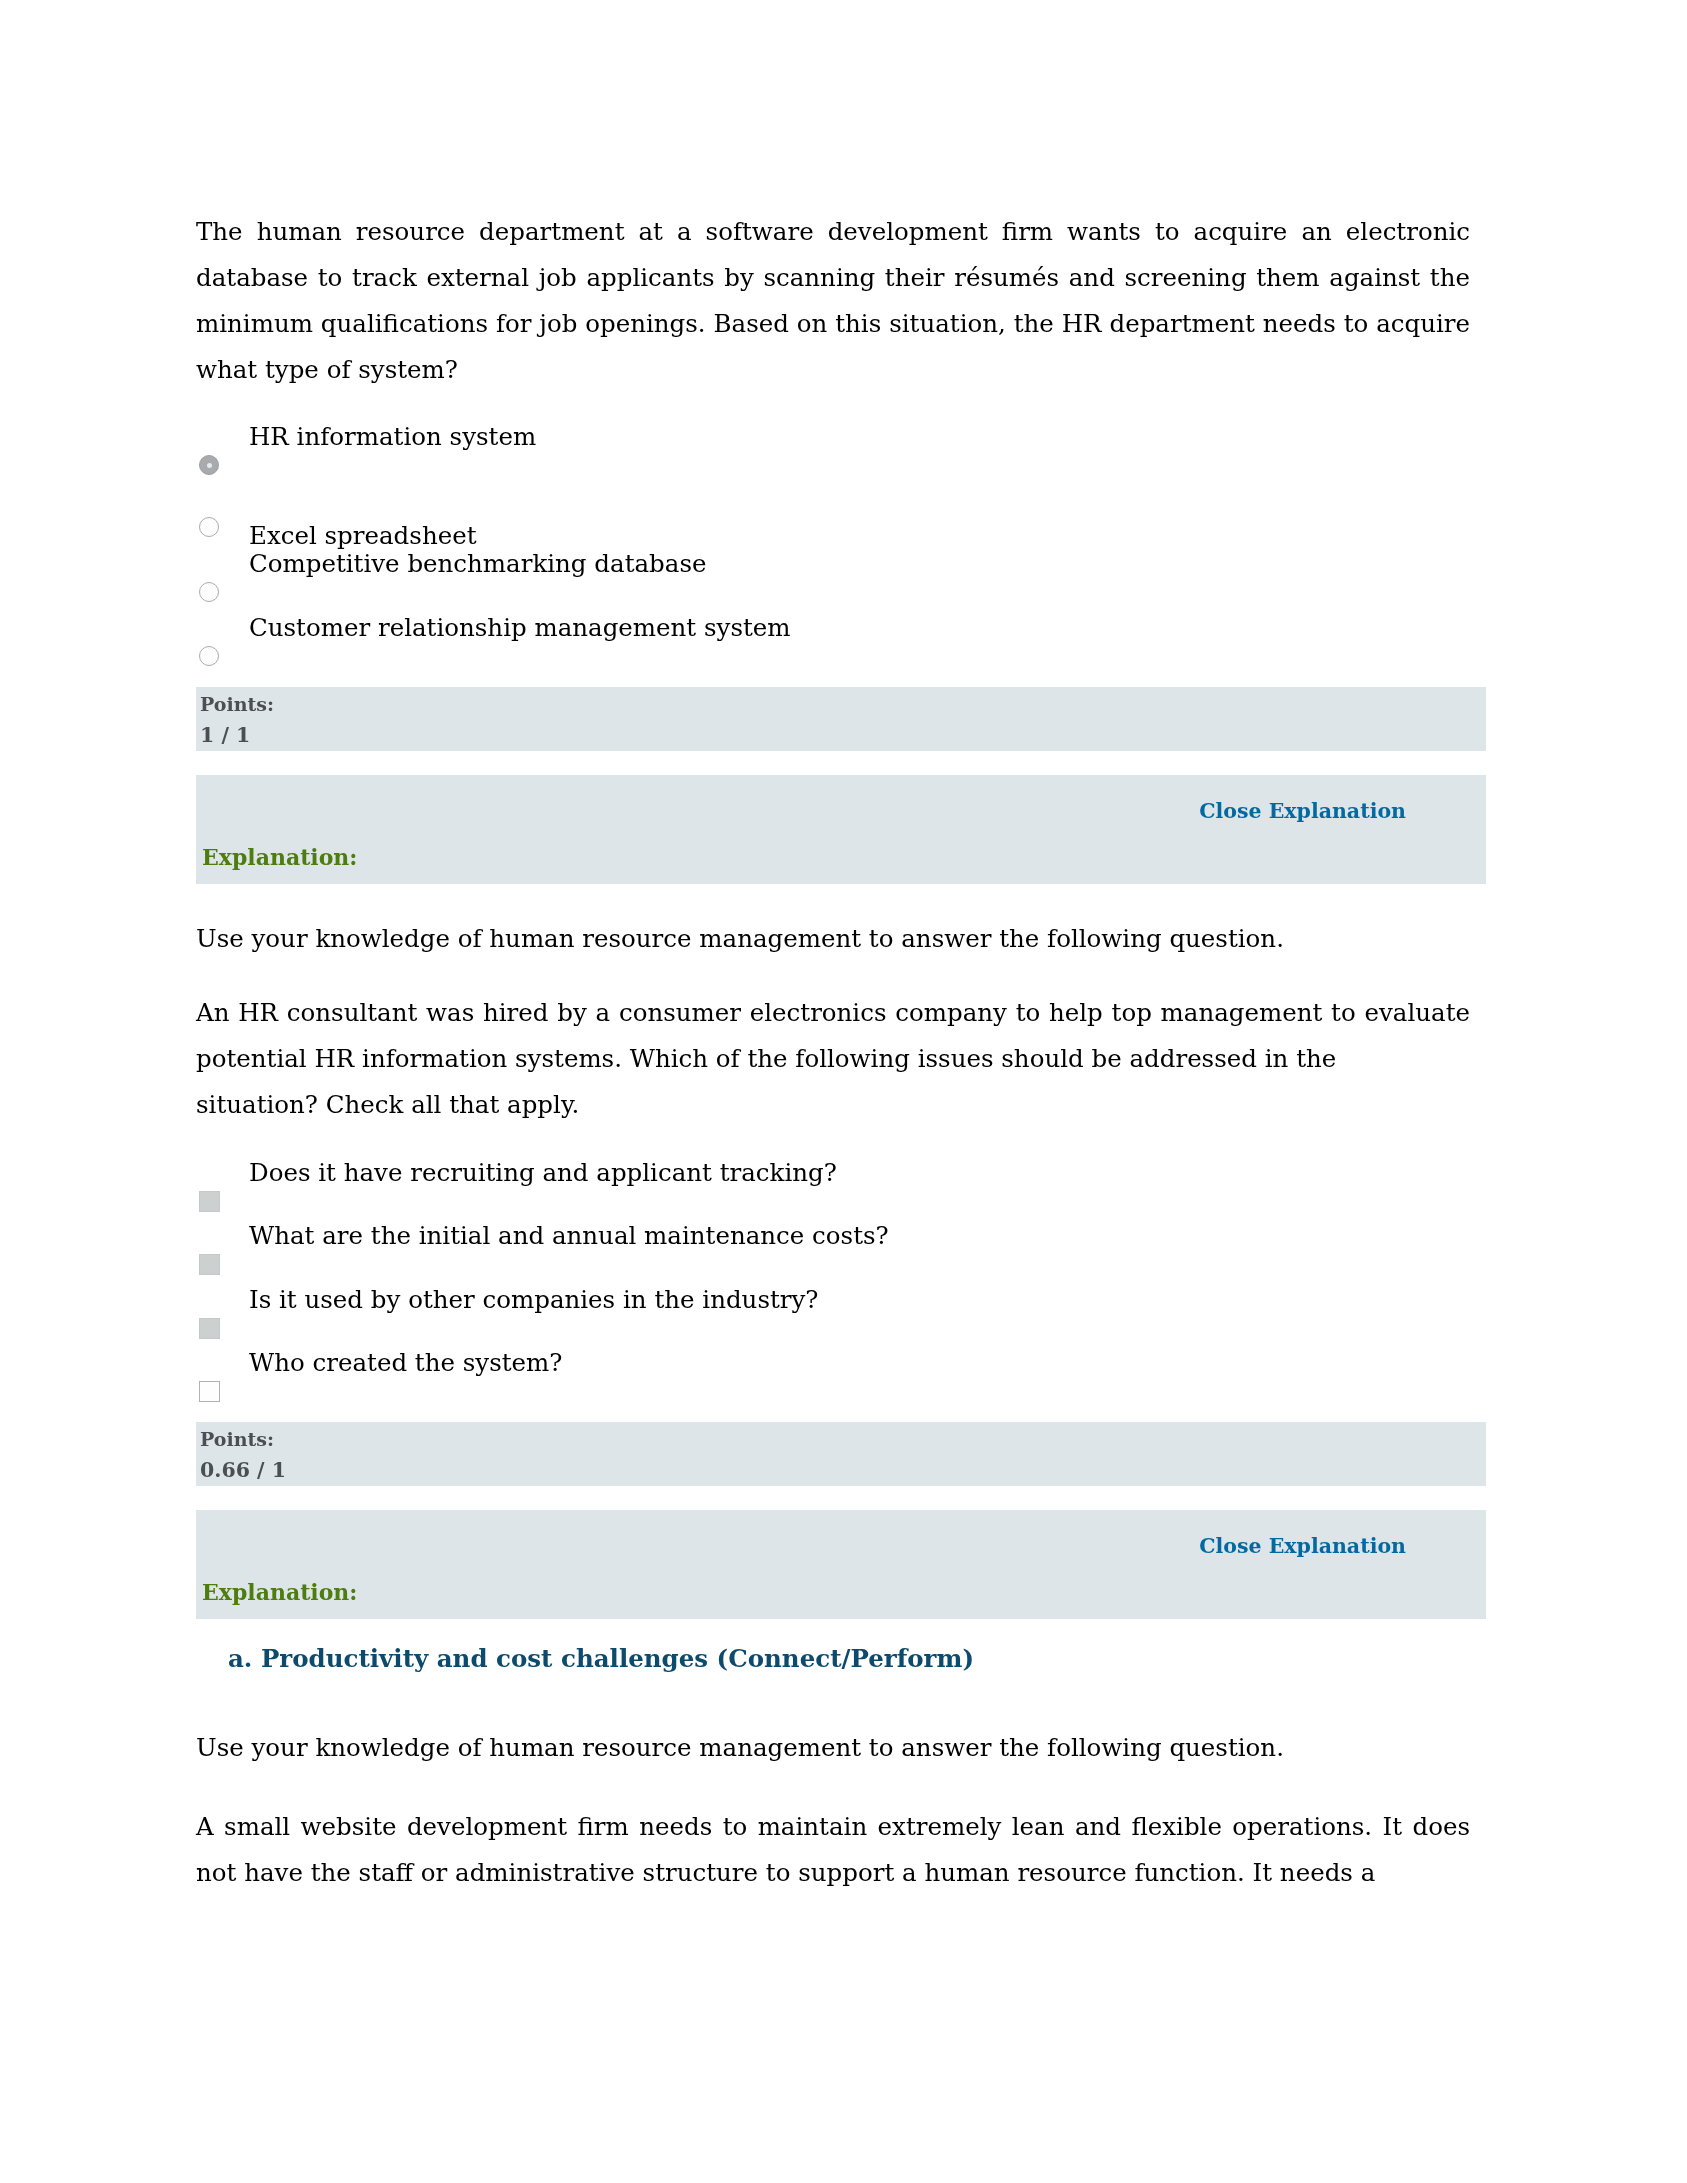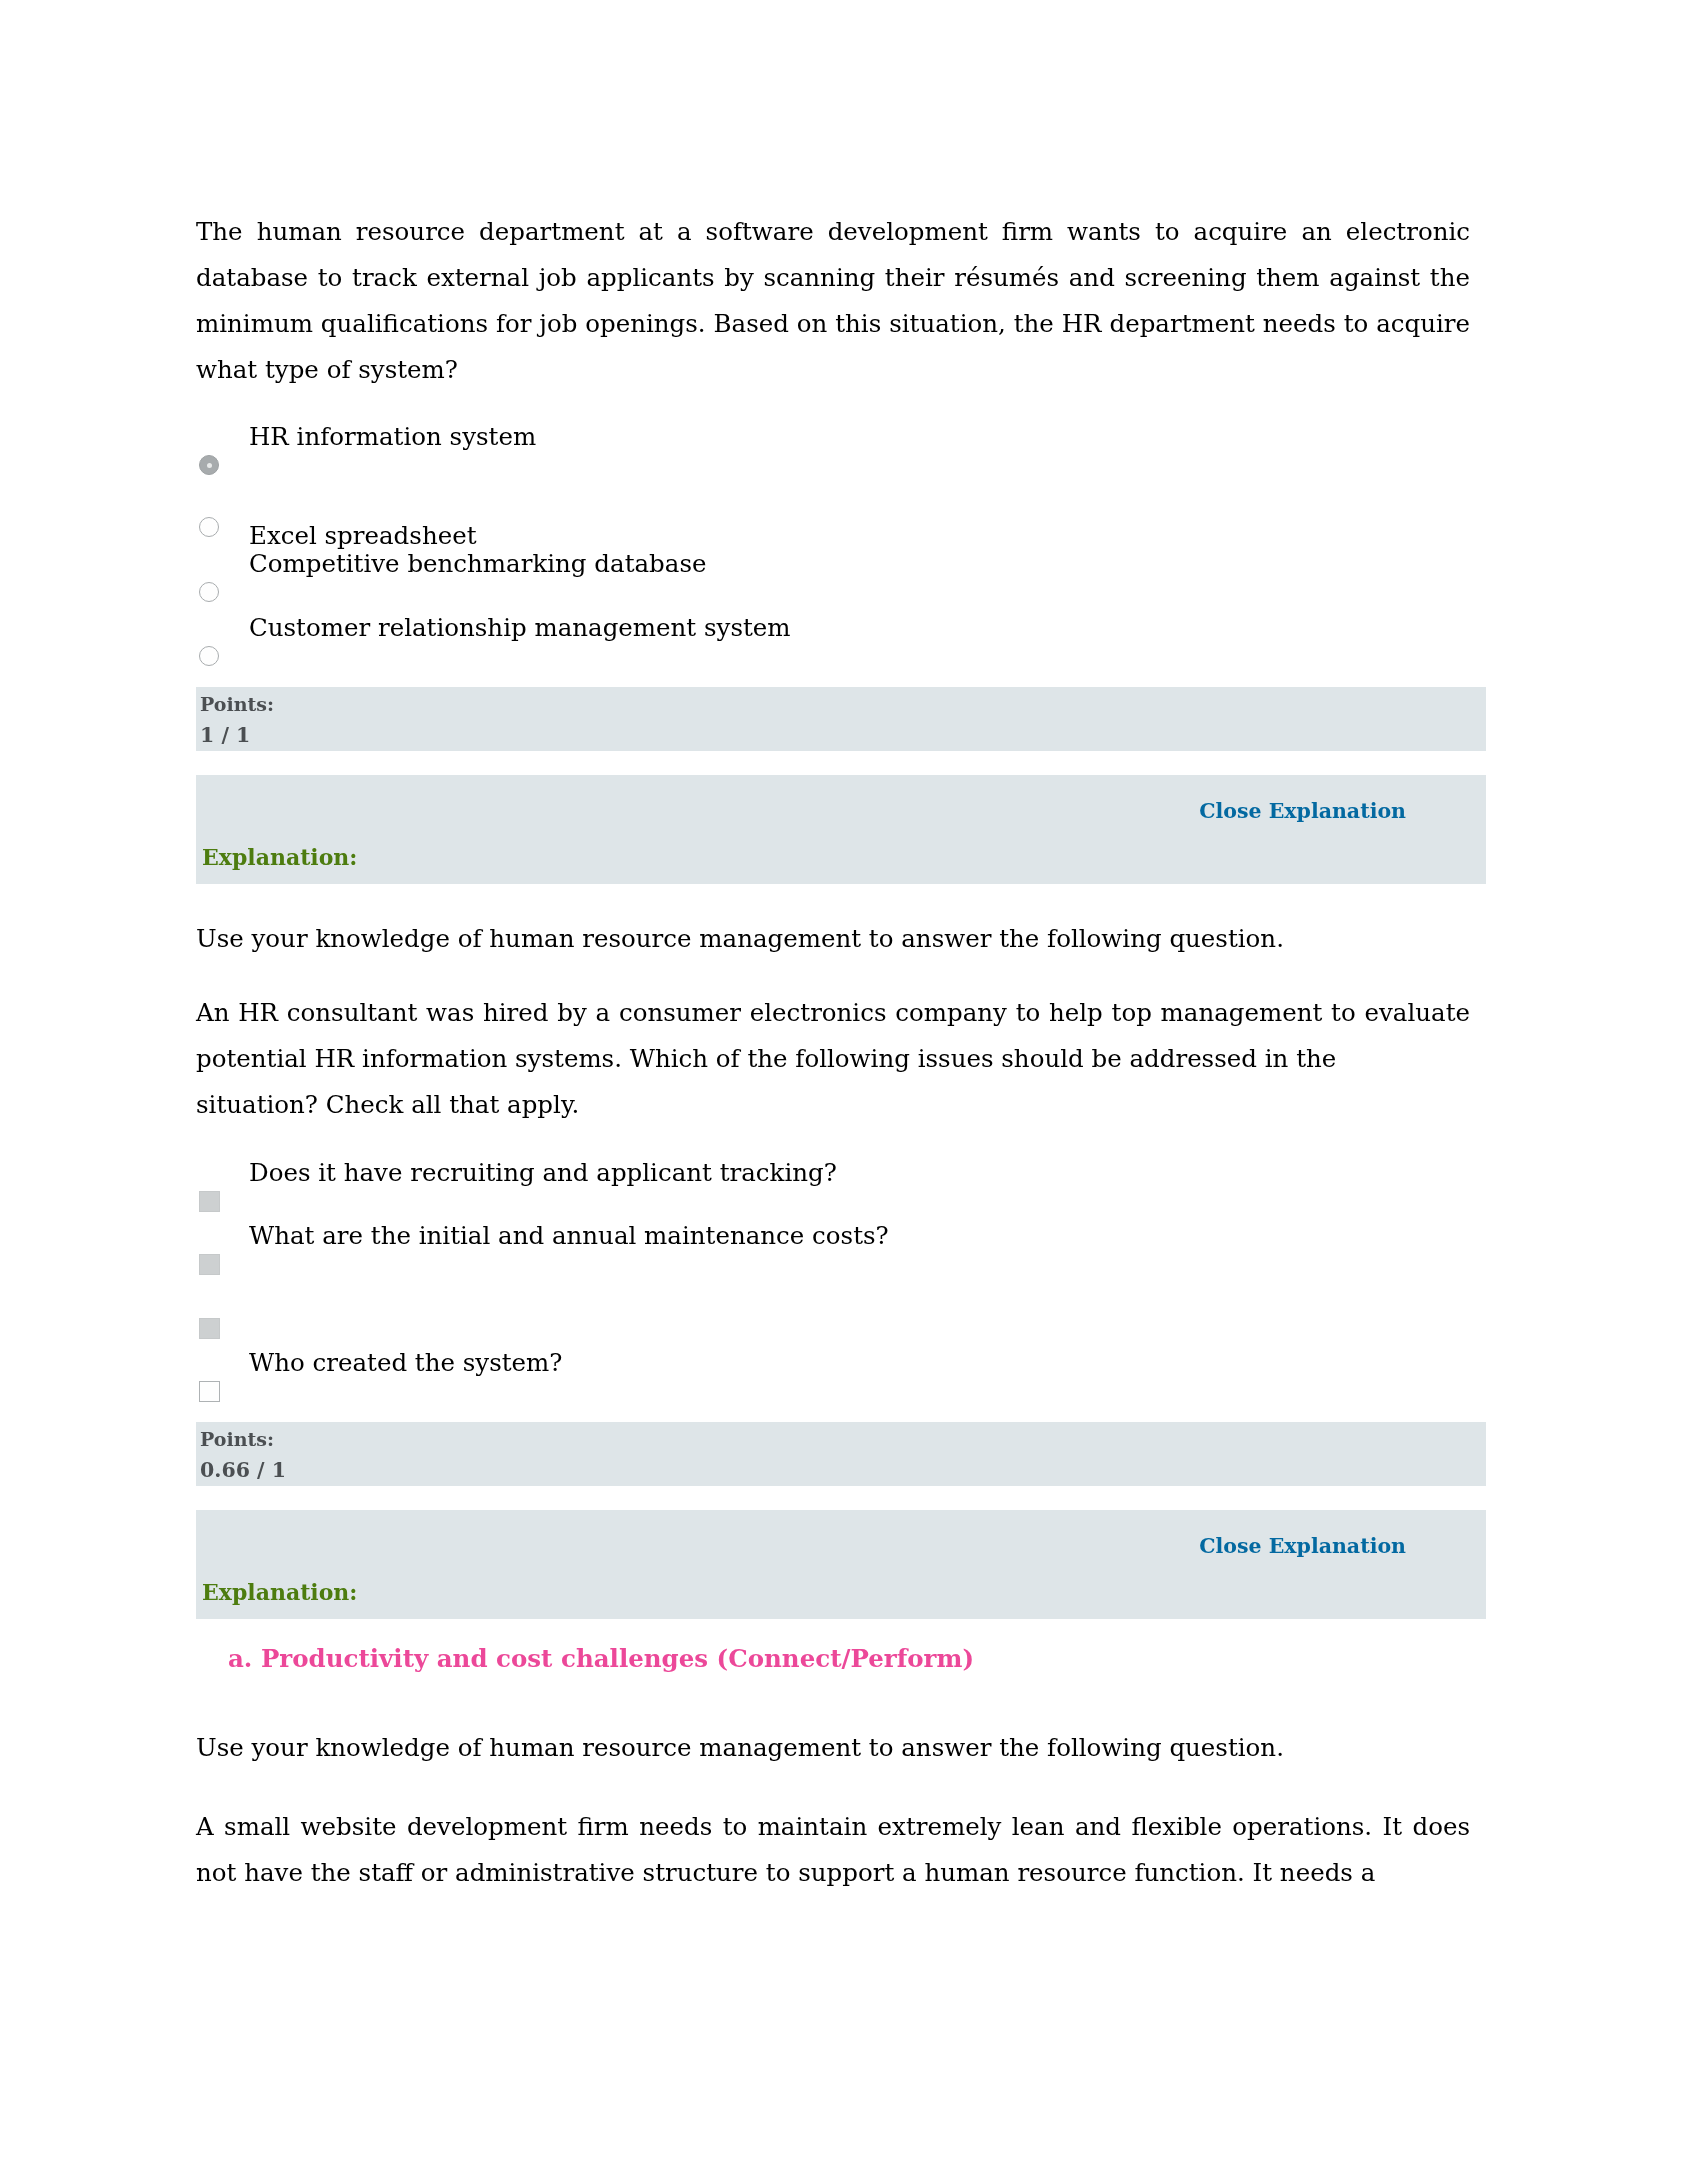--- a/index.html
+++ b/index.html
@@ -26,21 +26,21 @@
   .cb{
     position:absolute;width:21px;height:21px;
     border:1.3px solid #aeb2b4;background:#fefefe;box-sizing:border-box;
   }
   .cb.sel{background:#cdd0d1;border-color:#c6c9ca;}
   .band{position:absolute;background:#dee5e8;width:1290px;left:196px;}
   .ptslab{position:absolute;left:200px;font-size:19px;font-weight:bold;color:#4b4f52;line-height:22.5px;}
   .ptsval{position:absolute;left:200px;font-size:20.5px;font-weight:bold;color:#4b4f52;line-height:24px;}
   .closebtn{position:absolute;font-size:20.5px;font-weight:bold;color:#0369a1;line-height:25px;right:201px;}
   .explab{position:absolute;left:202px;font-size:22px;font-weight:bold;color:#4d7c0f;line-height:26.5px;}
-  .exphead{position:absolute;left:228px;font-size:24.5px;font-weight:bold;color:#ec4899;line-height:29px;}
+  .exphead{position:absolute;left:228px;font-size:24.5px;font-weight:bold;color:#0c4a6e;line-height:29px;}
 </style>
 </head>
 <body>
 
 <div class="page">
 
   <div class="para" style="top:209px;">The human resource department at a software development firm wants to acquire an electronic database to track external job applicants by scanning their résumés and screening them against the minimum qualifications for job openings. Based on this situation, the HR department needs to acquire what type of system?</div>
 
   <div class="radio sel" style="left:199px;top:455px;"></div>
   <div class="opt" style="top:422px;">HR information system</div>
@@ -66,20 +66,21 @@
 
   <div class="para" style="top:990px;"><span>An HR consultant was hired by a consumer electronics company to help top management to evaluate potential HR information systems. Which of the following issues should be addressed in the</span><br><span>situation? Check all that apply.</span></div>
 
   <div class="cb sel" style="left:199px;top:1191px;"></div>
   <div class="opt" style="top:1158px;">Does it have recruiting and applicant tracking?</div>
 
   <div class="cb sel" style="left:199px;top:1254px;"></div>
   <div class="opt" style="top:1221px;">What are the initial and annual maintenance costs?</div>
 
   <div class="cb sel" style="left:199px;top:1318px;"></div>
+  <div class="opt" style="top:1285px;">Is it used by other companies in the industry?</div>
 
   <div class="cb" style="left:199px;top:1381px;"></div>
   <div class="opt" style="top:1348px;">Who created the system?</div>
 
   <div class="band" style="top:1422px;height:64px;"></div>
   <div class="ptslab" style="top:1428px;">Points:</div>
   <div class="ptsval" style="top:1458px;">0.66 / 1</div>
 
   <div class="band" style="top:1510px;height:109px;"></div>
   <div class="closebtn" style="top:1534px;">Close Explanation</div>

